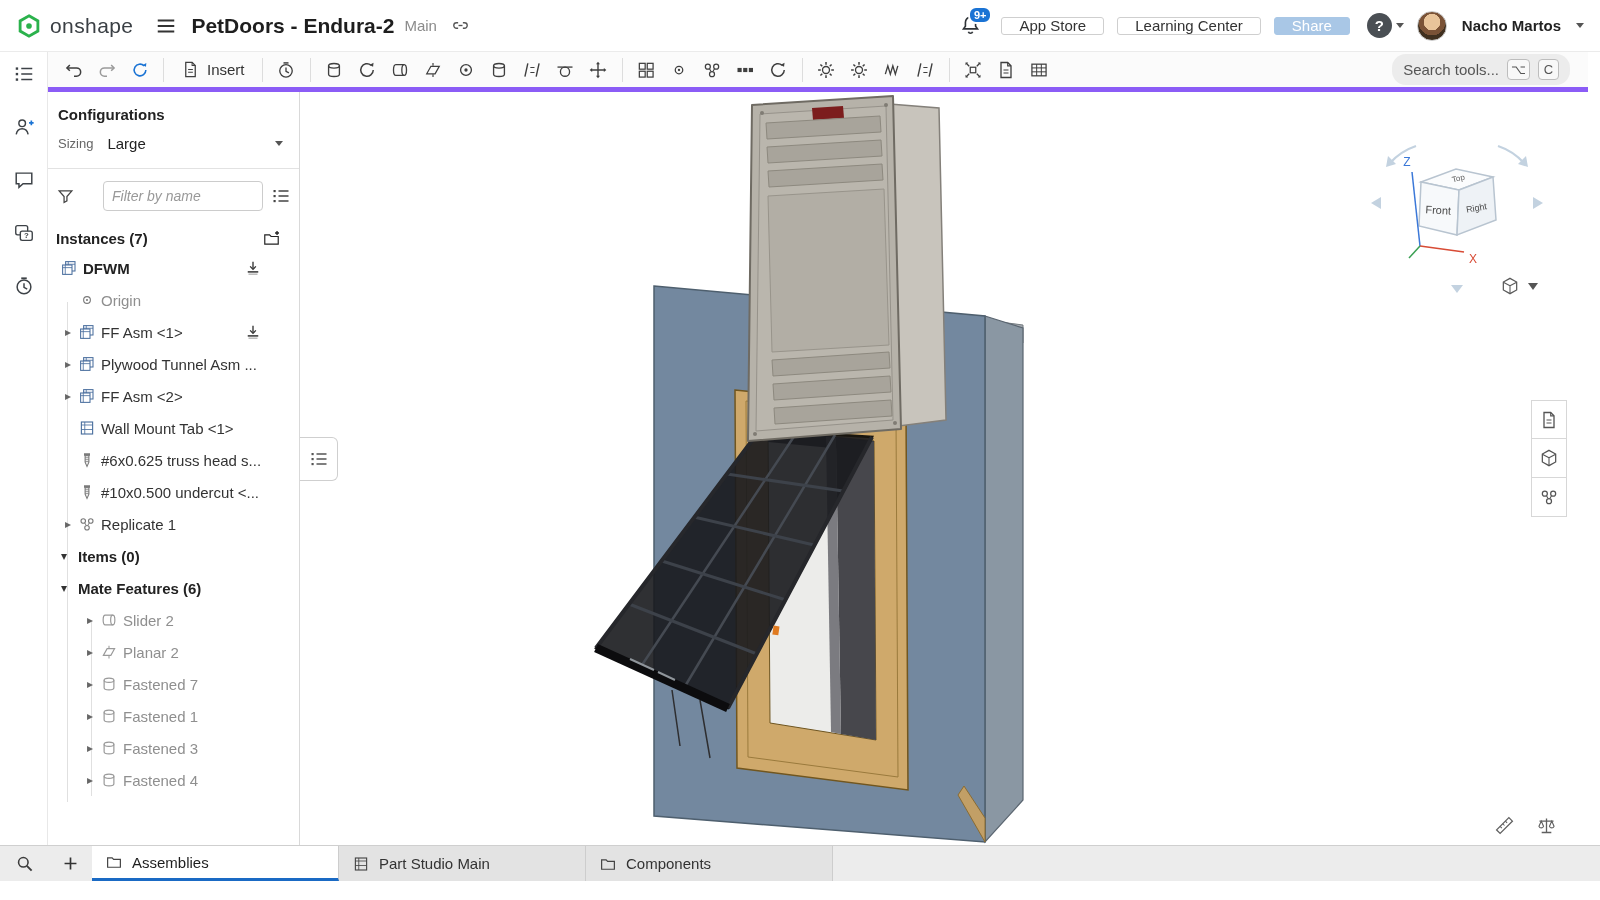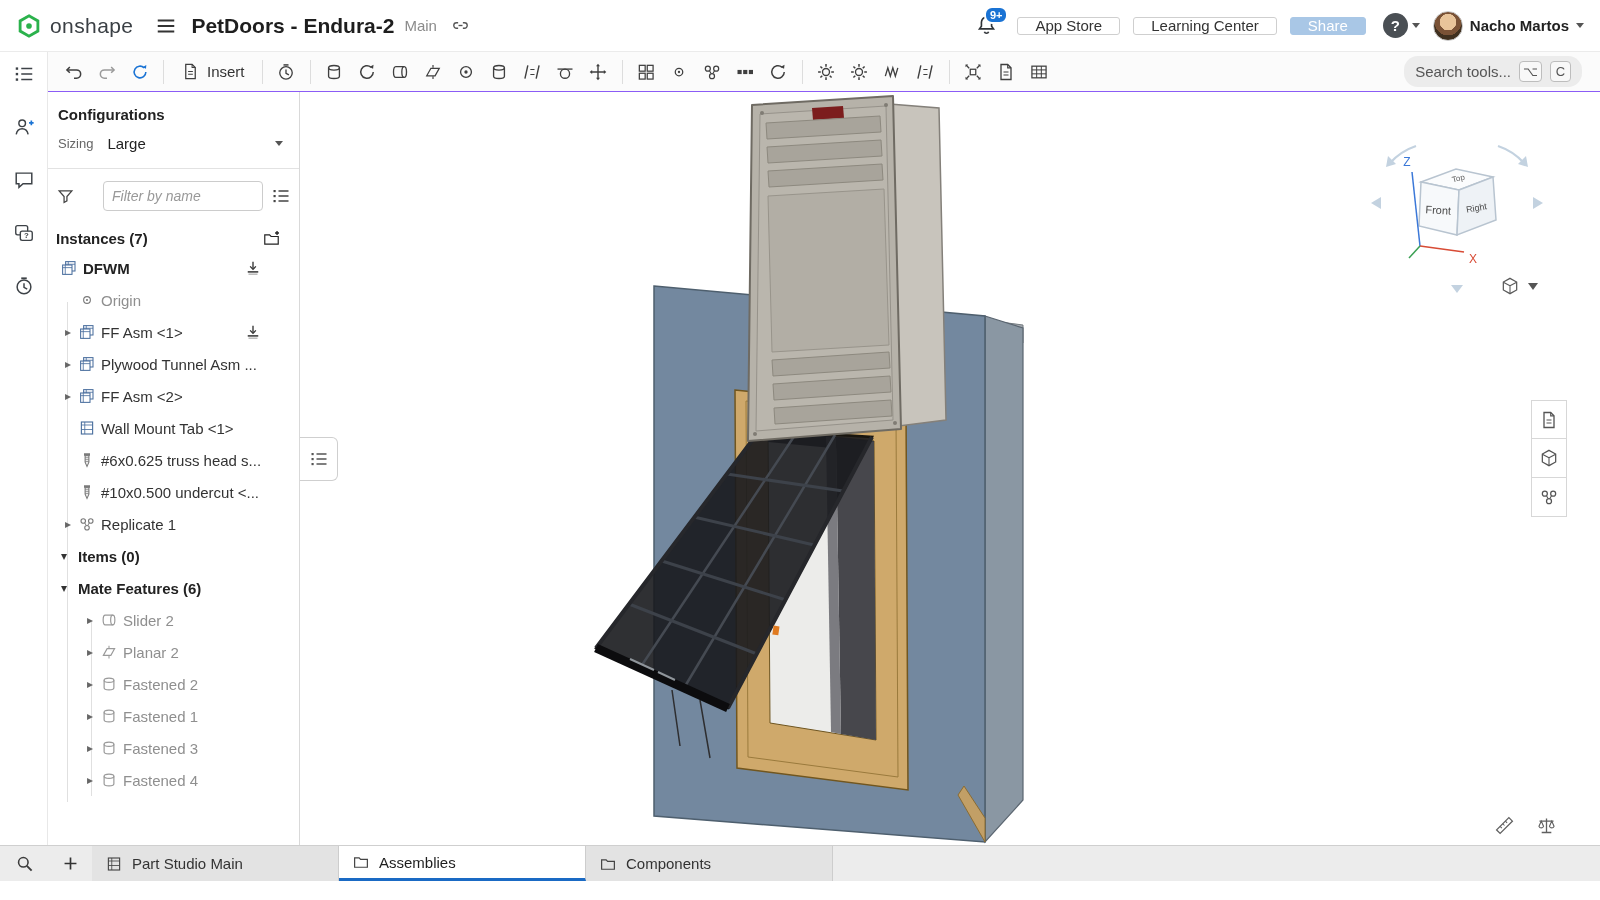--- a/index.html
+++ b/index.html
@@ -23,25 +23,25 @@
   .hbtn { height:18px; padding:0 17px; border:1px solid #cfcfcf; border-radius:3px; background:#fff;
           font-size:15px; color:#333; display:flex; align-items:center; cursor:pointer; }
   .hbtn.share { background:#a9c7e6; border:1px solid #a9c7e6; color:#fff; }
   .help-wrap { display:flex; align-items:center; gap:4px; margin-left:4px; }
   .help-circle { width:25px; height:25px; border-radius:50%; background:#4a4f54; color:#fff; font-size:15px;
                  font-weight:700; display:flex; align-items:center; justify-content:center; }
   .caret { width:0; height:0; border-left:4.5px solid transparent; border-right:4.5px solid transparent;
            border-top:5.5px solid #555; }
   .avatar { width:30px; height:30px; border-radius:50%; border:1px solid #c9c9c9;
             background:radial-gradient(circle at 50% 36%, #e8c49a 0 36%, #7a5236 37% 58%, #40301f 59%); }
-  .user { display:flex; align-items:center; gap:7px; font-size:15px; font-weight:700; color:#222; }
+  .user { display:flex; align-items:center; gap:15px; font-size:15px; font-weight:700; color:#222; }
 
   
-  #toolbar { position:absolute; left:48px; top:52px; right:0; height:40px; background:#fbfbfb;
-             border-bottom:1px solid #8b5cf6; display:flex; align-items:center; padding:0 10px; gap:2px; z-index:20; }
+  #toolbar { position:absolute; left:48px; top:52px; right:12px; height:40px; background:#fbfbfb;
+             border-bottom:5px solid #8b5cf6; display:flex; align-items:center; padding:0 10px; gap:2px; z-index:20; }
   .tbtn { width:31px; height:32px; display:flex; align-items:center; justify-content:center; color:#3f3f3f;
           border-radius:3px; cursor:pointer; flex:none; }
   .tbtn svg { width:20px; height:20px; }
   .tbtn.dim { color:#9a9a9a; }
   .tbtn.blue { color:#1a73d4; }
   .rot90 { transform:rotate(90deg); }
   .tdiv { width:1px; height:24px; background:#ddd; margin:0 6px; flex:none; }
   .insert { display:flex; align-items:center; gap:7px; font-size:15px; color:#333; padding:0 9px; height:32px; cursor:pointer; flex:none; }
   .insert svg { width:19px; height:19px; color:#3f3f3f; }
   .search-pill { margin-left:auto; margin-right:8px; background:#ececec; border-radius:14px; height:31px;
@@ -646,21 +646,21 @@
     <svg class="ticon mate-ic" viewBox="0 0 24 24">
         <use href="#s-plane"></use>
       </svg>
     <span class="tlabel gray">Planar 2</span>
   </div>
   <div class="trow lvm">
     <span class="chev">▸</span>
     <svg class="ticon mate-ic" viewBox="0 0 24 24">
         <use href="#s-cyl"></use>
       </svg>
-    <span class="tlabel gray">Fastened 2</span>
+    <span class="tlabel gray">Fastened 7</span>
   </div>
   <div class="trow lvm">
     <span class="chev">▸</span>
     <svg class="ticon mate-ic" viewBox="0 0 24 24">
         <use href="#s-cyl"></use>
       </svg>
     <span class="tlabel gray">Fastened 1</span>
   </div>
   <div class="trow lvm">
     <span class="chev">▸</span>
@@ -799,31 +799,31 @@
   <div class="tb-cell">
       <svg viewBox="0 0 24 24">
         <use href="#s-search"></use>
       </svg>
     </div>
   <div class="tb-cell plus">
       <svg viewBox="0 0 24 24">
         <use href="#s-plus"></use>
       </svg>
     </div>
+  <div class="tab active">
+    <svg viewBox="0 0 24 24">
+        <use href="#s-folder"></use>
+      </svg>
+    <span>Assemblies</span>
+  </div>
   <div class="tab">
     <svg viewBox="0 0 24 24">
         <use href="#s-part"></use>
       </svg>
     <span>Part Studio Main</span>
   </div>
-  <div class="tab active">
-    <svg viewBox="0 0 24 24">
-        <use href="#s-folder"></use>
-      </svg>
-    <span>Assemblies</span>
-  </div>
   <div class="tab">
     <svg viewBox="0 0 24 24">
         <use href="#s-folder"></use>
       </svg>
     <span>Components</span>
   </div>
 </div>
 
 </body></html>

